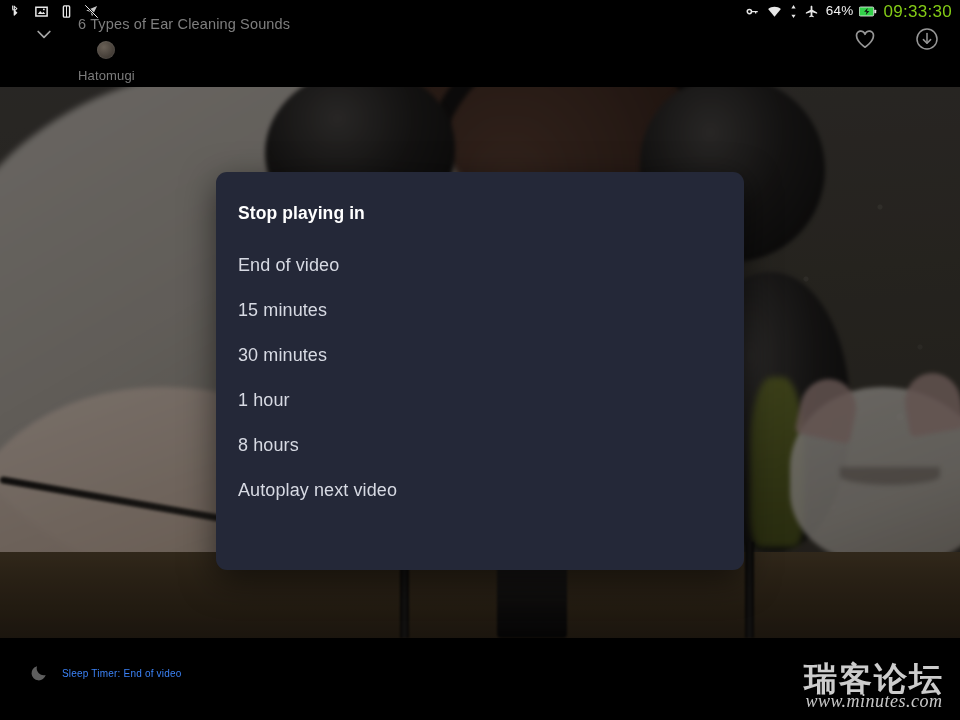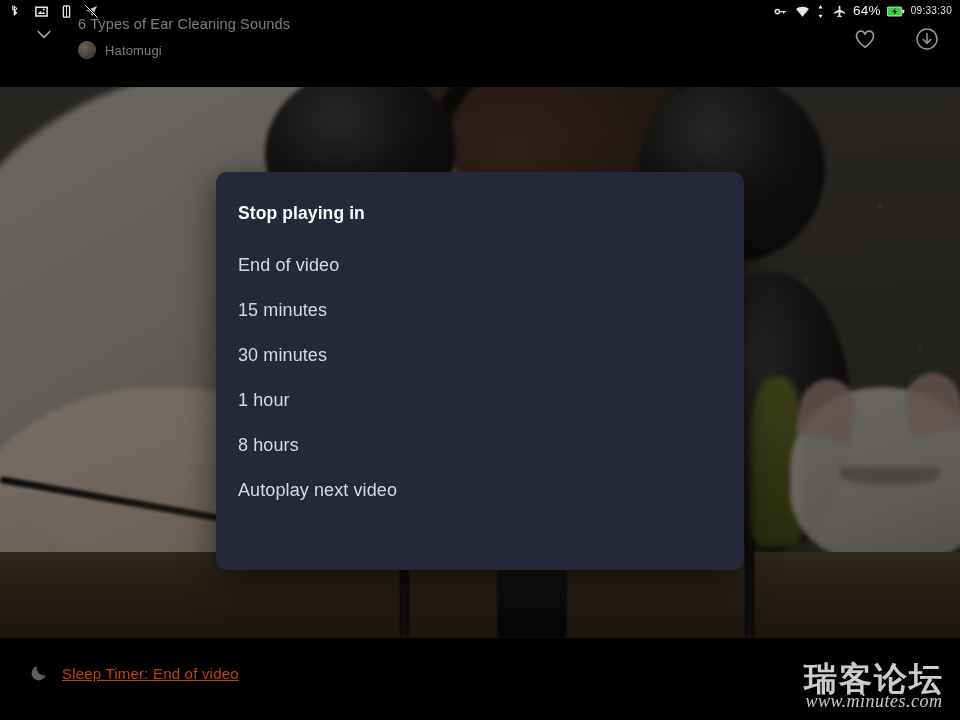--- a/index.html
+++ b/index.html
@@ -16,40 +16,40 @@
     position:absolute; left:0; top:0; width:960px; height:22px;
     display:flex; align-items:center; justify-content:space-between;
     padding:0 8px; z-index:40; pointer-events:none;
   }
   .sb-left { display:flex; align-items:center; gap:9px; }
   .sb-right { display:flex; align-items:center; gap:6px; }
   .sb-icon { display:inline-flex; align-items:center; justify-content:center;
              width:16px; height:16px; color:#e8e8e8; }
   .sb-icon svg { display:block; }
   .sb-text { color:#f2f2f2; font-size:13.5px; letter-spacing:.2px; line-height:1; }
-  .sb-time { color:#e5e5e5; font-size:10px; letter-spacing:.3px; line-height:1; }
+  .sb-time { color:#84cc16; font-size:17px; letter-spacing:.3px; line-height:1; }
 
   
   .topbar {
     position:absolute; left:0; top:0; width:960px; height:87px; z-index:30;
     background:#000;
   }
   .chevron-back {
     position:absolute; left:33px; top:25px; width:22px; height:18px;
     display:flex; align-items:center; justify-content:center;
     color:#cfcfcf; opacity:.8;
   }
   .track-title {
     position:absolute; left:78px; top:16px;
     color:#9a9a9a; font-size:14.5px; font-weight:400; letter-spacing:.15px;
     white-space:nowrap; opacity:.82;
   }
   .artist-row {
     position:absolute; left:78px; top:41px;
-    display:flex; align-items:center; gap:9px;
+    display:flex; align-items:center; gap:9px;flex-direction:column;
   }
   .avatar {
     width:18px; height:18px; border-radius:50%;
     background:radial-gradient(circle at 38% 34%, #6a6157 0%, #4a433c 55%, #2c2722 100%);
     box-shadow:inset 0 0 2px rgba(255,255,255,.2);
     flex:none;
   }
   .artist-name { color:#8a8a8a; font-size:13px; letter-spacing:.15px; opacity:.9; }
 
   .top-actions { position:absolute; right:16px; top:22px; display:flex; align-items:center; gap:28px; }
@@ -179,21 +179,21 @@
     cursor:pointer;
   }
 
   
   .bottombar {
     position:absolute; left:0; bottom:0; width:960px; height:82px;
     background:#000; z-index:30;
   }
   .sleep-wrap { position:absolute; left:28px; top:24px; display:flex; align-items:center; gap:12px; }
   .moon { width:22px; height:22px; color:#5e5e5e; display:flex; align-items:center; justify-content:center; }
-  .sleep-label { color:#c2410c; font-size:15px; letter-spacing:.2px;text-decoration:underline; }
+  .sleep-label { color:#3b82f6; font-size:10px; letter-spacing:.2px; }
 
   .slider { position:absolute; left:236px; top:678px; width:582px; height:14px; }
   .slider-track {
     position:absolute; left:8px; top:5px; width:574px; height:3px;
     background:#5a5a5a; border-radius:2px;
   }
   .slider-thumb {
     position:absolute; left:0; top:0; width:13px; height:13px;
     border-radius:50%; background:#8d8d8d; cursor:pointer;
   }

